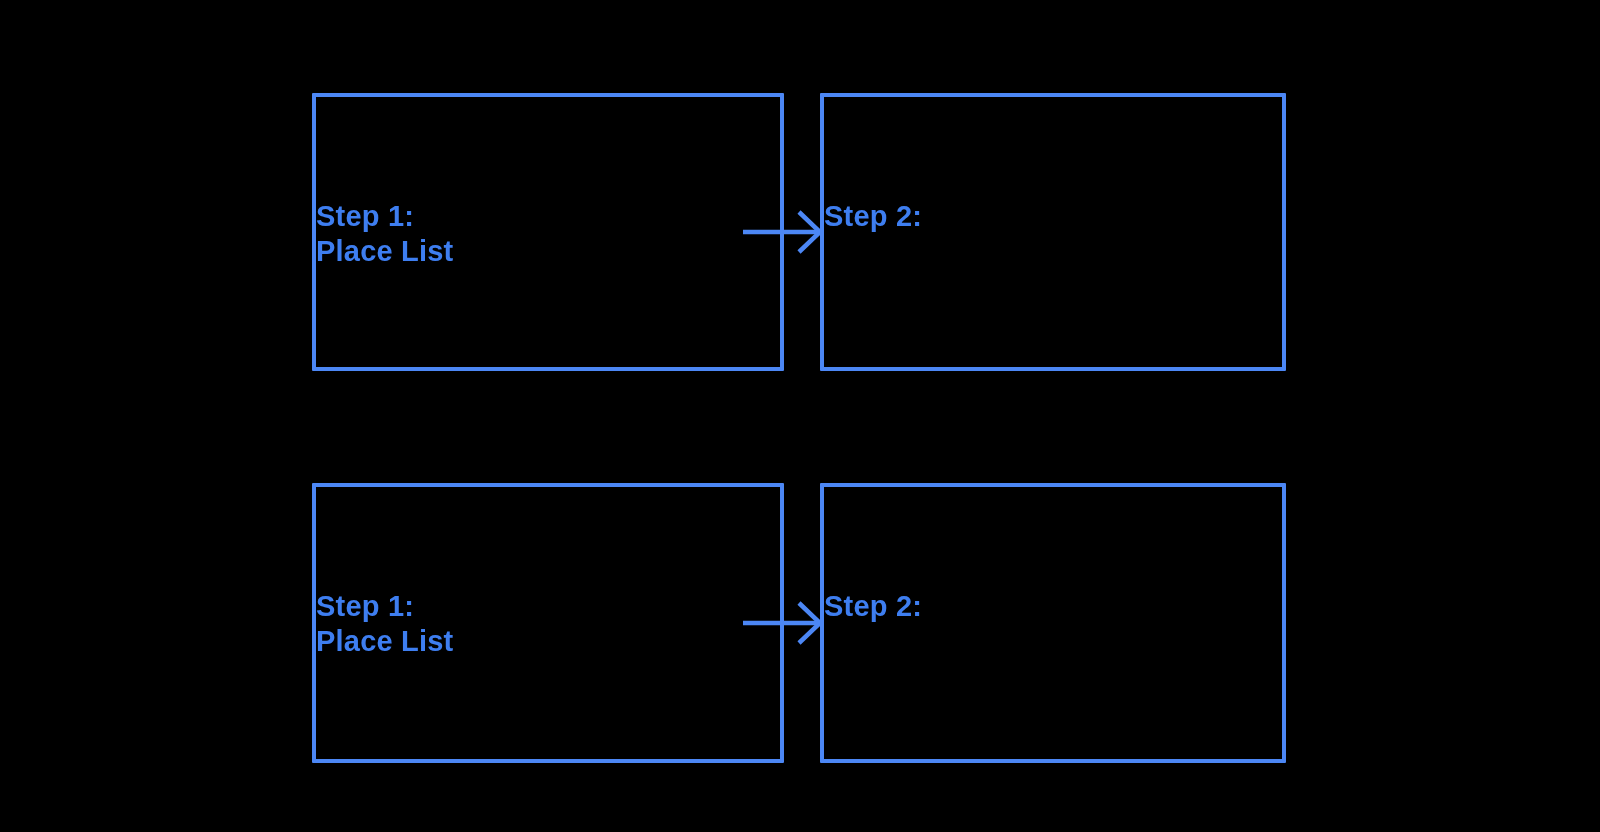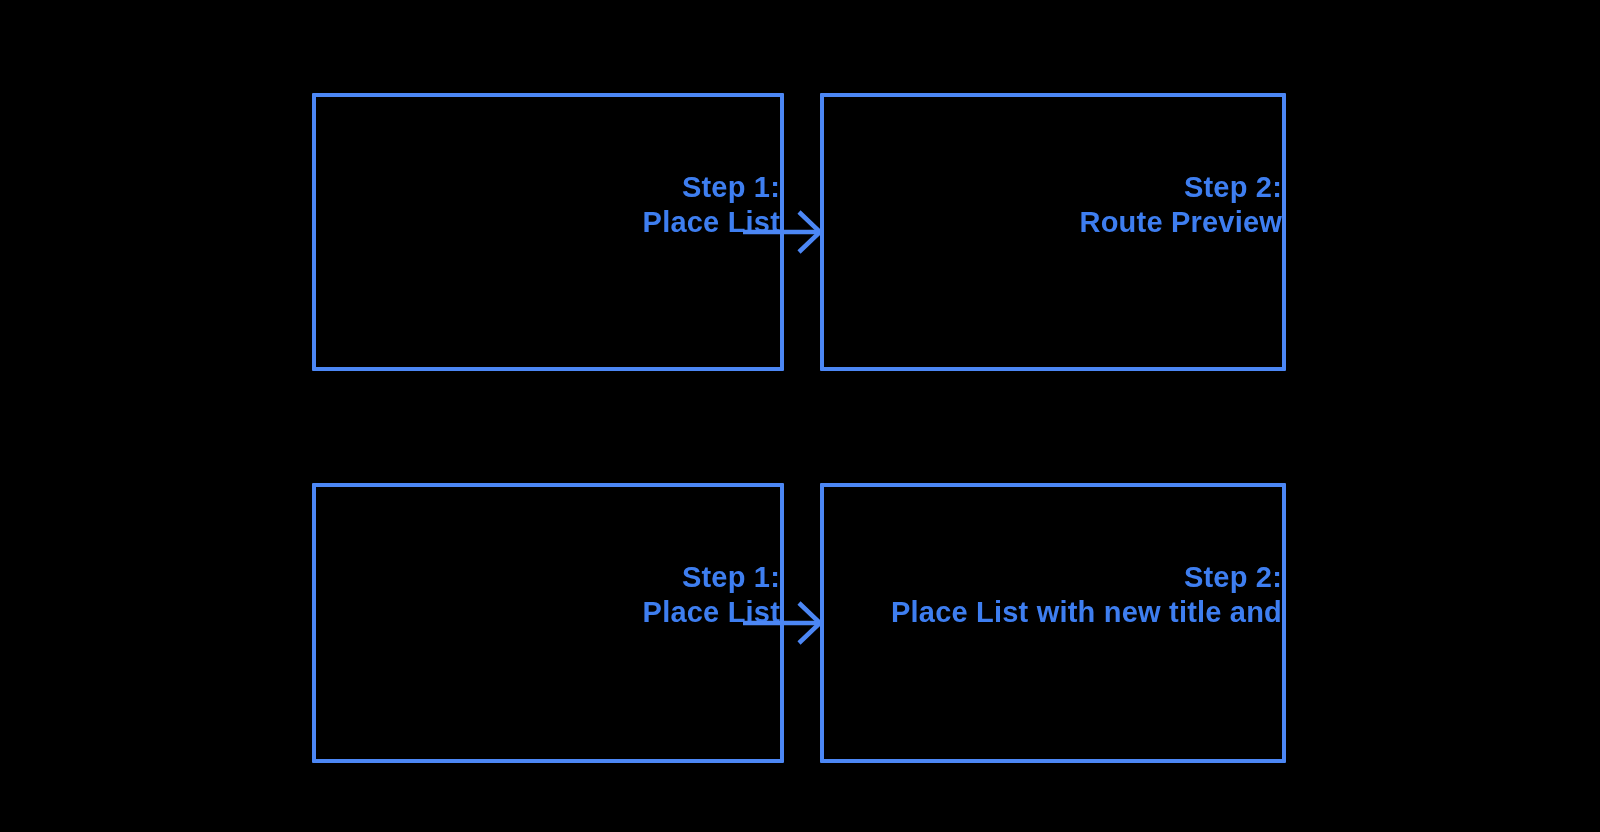--- a/index.html
+++ b/index.html
@@ -19,22 +19,22 @@
     position: absolute;
     box-sizing: border-box;
     border: 4px solid var(--box-border, #4C87F5);
     border-radius: 1px;
     background: transparent;
   }
   .step-box .content {
     box-sizing: border-box;
     width: 100%;
     height: 100%;
-    padding-top: 73px;
-    text-align: right;
+    padding-top: 102px;
+    text-align: left;
   }
   .step-line {
     color: var(--box-text, #3E7EF0);
     font-size: 29px;
     font-weight: 600;
     line-height: 35px;
     letter-spacing: 0.2px;
     white-space: nowrap;
   }
   
@@ -77,38 +77,36 @@
   <div class="flow-arrow arrow-r1">
     <svg viewBox="0 0 82 52" aria-hidden="true">
       <line x1="0" y1="26" x2="77" y2="26"></line>
       <polyline points="56,6 77,26 56,46"></polyline>
     </svg>
   </div>
 
   <div class="step-box box-r1-tgt">
     <div class="content">
       <div class="step-line">Step 2:</div>
-      <div class="step-line">Route Preview</div>
     </div>
   </div>
 
   <div class="step-box box-r2-src">
     <div class="content">
       <div class="step-line">Step 1:</div>
       <div class="step-line">Place List</div>
     </div>
   </div>
 
   <div class="flow-arrow arrow-r2">
     <svg viewBox="0 0 82 52" aria-hidden="true">
       <line x1="0" y1="26" x2="77" y2="26"></line>
       <polyline points="56,6 77,26 56,46"></polyline>
     </svg>
   </div>
 
   <div class="step-box box-r2-tgt">
     <div class="content">
       <div class="step-line">Step 2:</div>
-      <div class="step-line">Place List with new title and</div>
     </div>
   </div>
 
 </div>
 
 </body></html>

